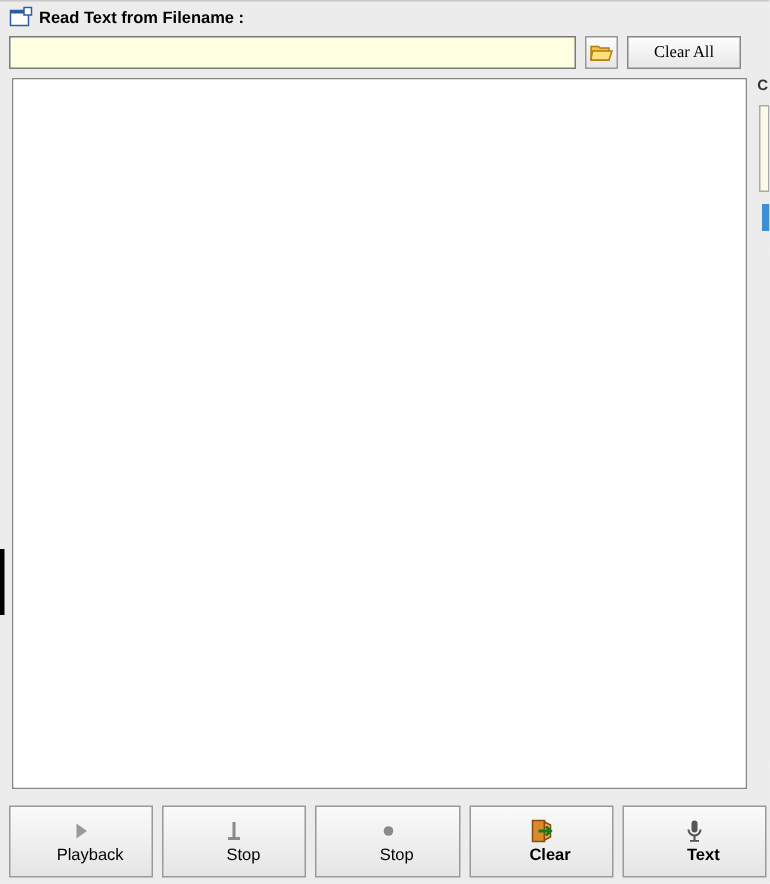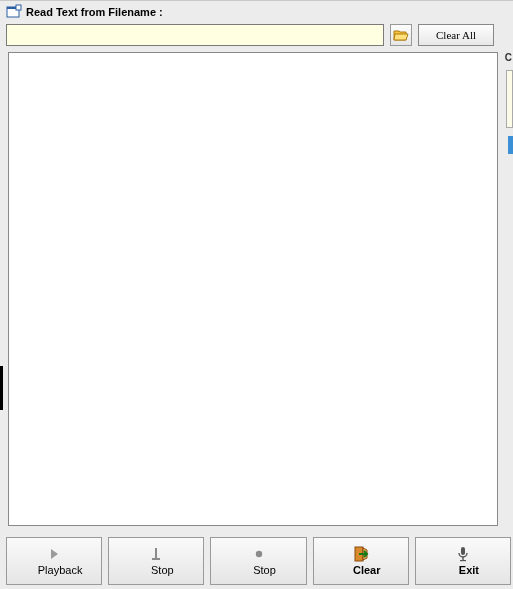--- a/index.html
+++ b/index.html
@@ -217,17 +217,17 @@
 
     <button class="tool-btn">
       <span class="tool-icon">
         <svg width="12" height="16" viewBox="0 0 12 16">
           <rect x="4" y="1" width="4" height="8" rx="2" fill="#555"></rect>
           <path d="M2 7 a4 4 0 0 0 8 0" fill="none" stroke="#555" stroke-width="1.4"></path>
           <rect x="5.3" y="11" width="1.4" height="3" fill="#555"></rect>
           <rect x="3" y="14" width="6" height="1.2" fill="#555"></rect>
         </svg>
       </span>
-      <span class="tool-label bold">Exit</span>
+      <span class="tool-label bold">Text</span>
     </button>
 
   </div>
 </div>
 
 </body></html>

